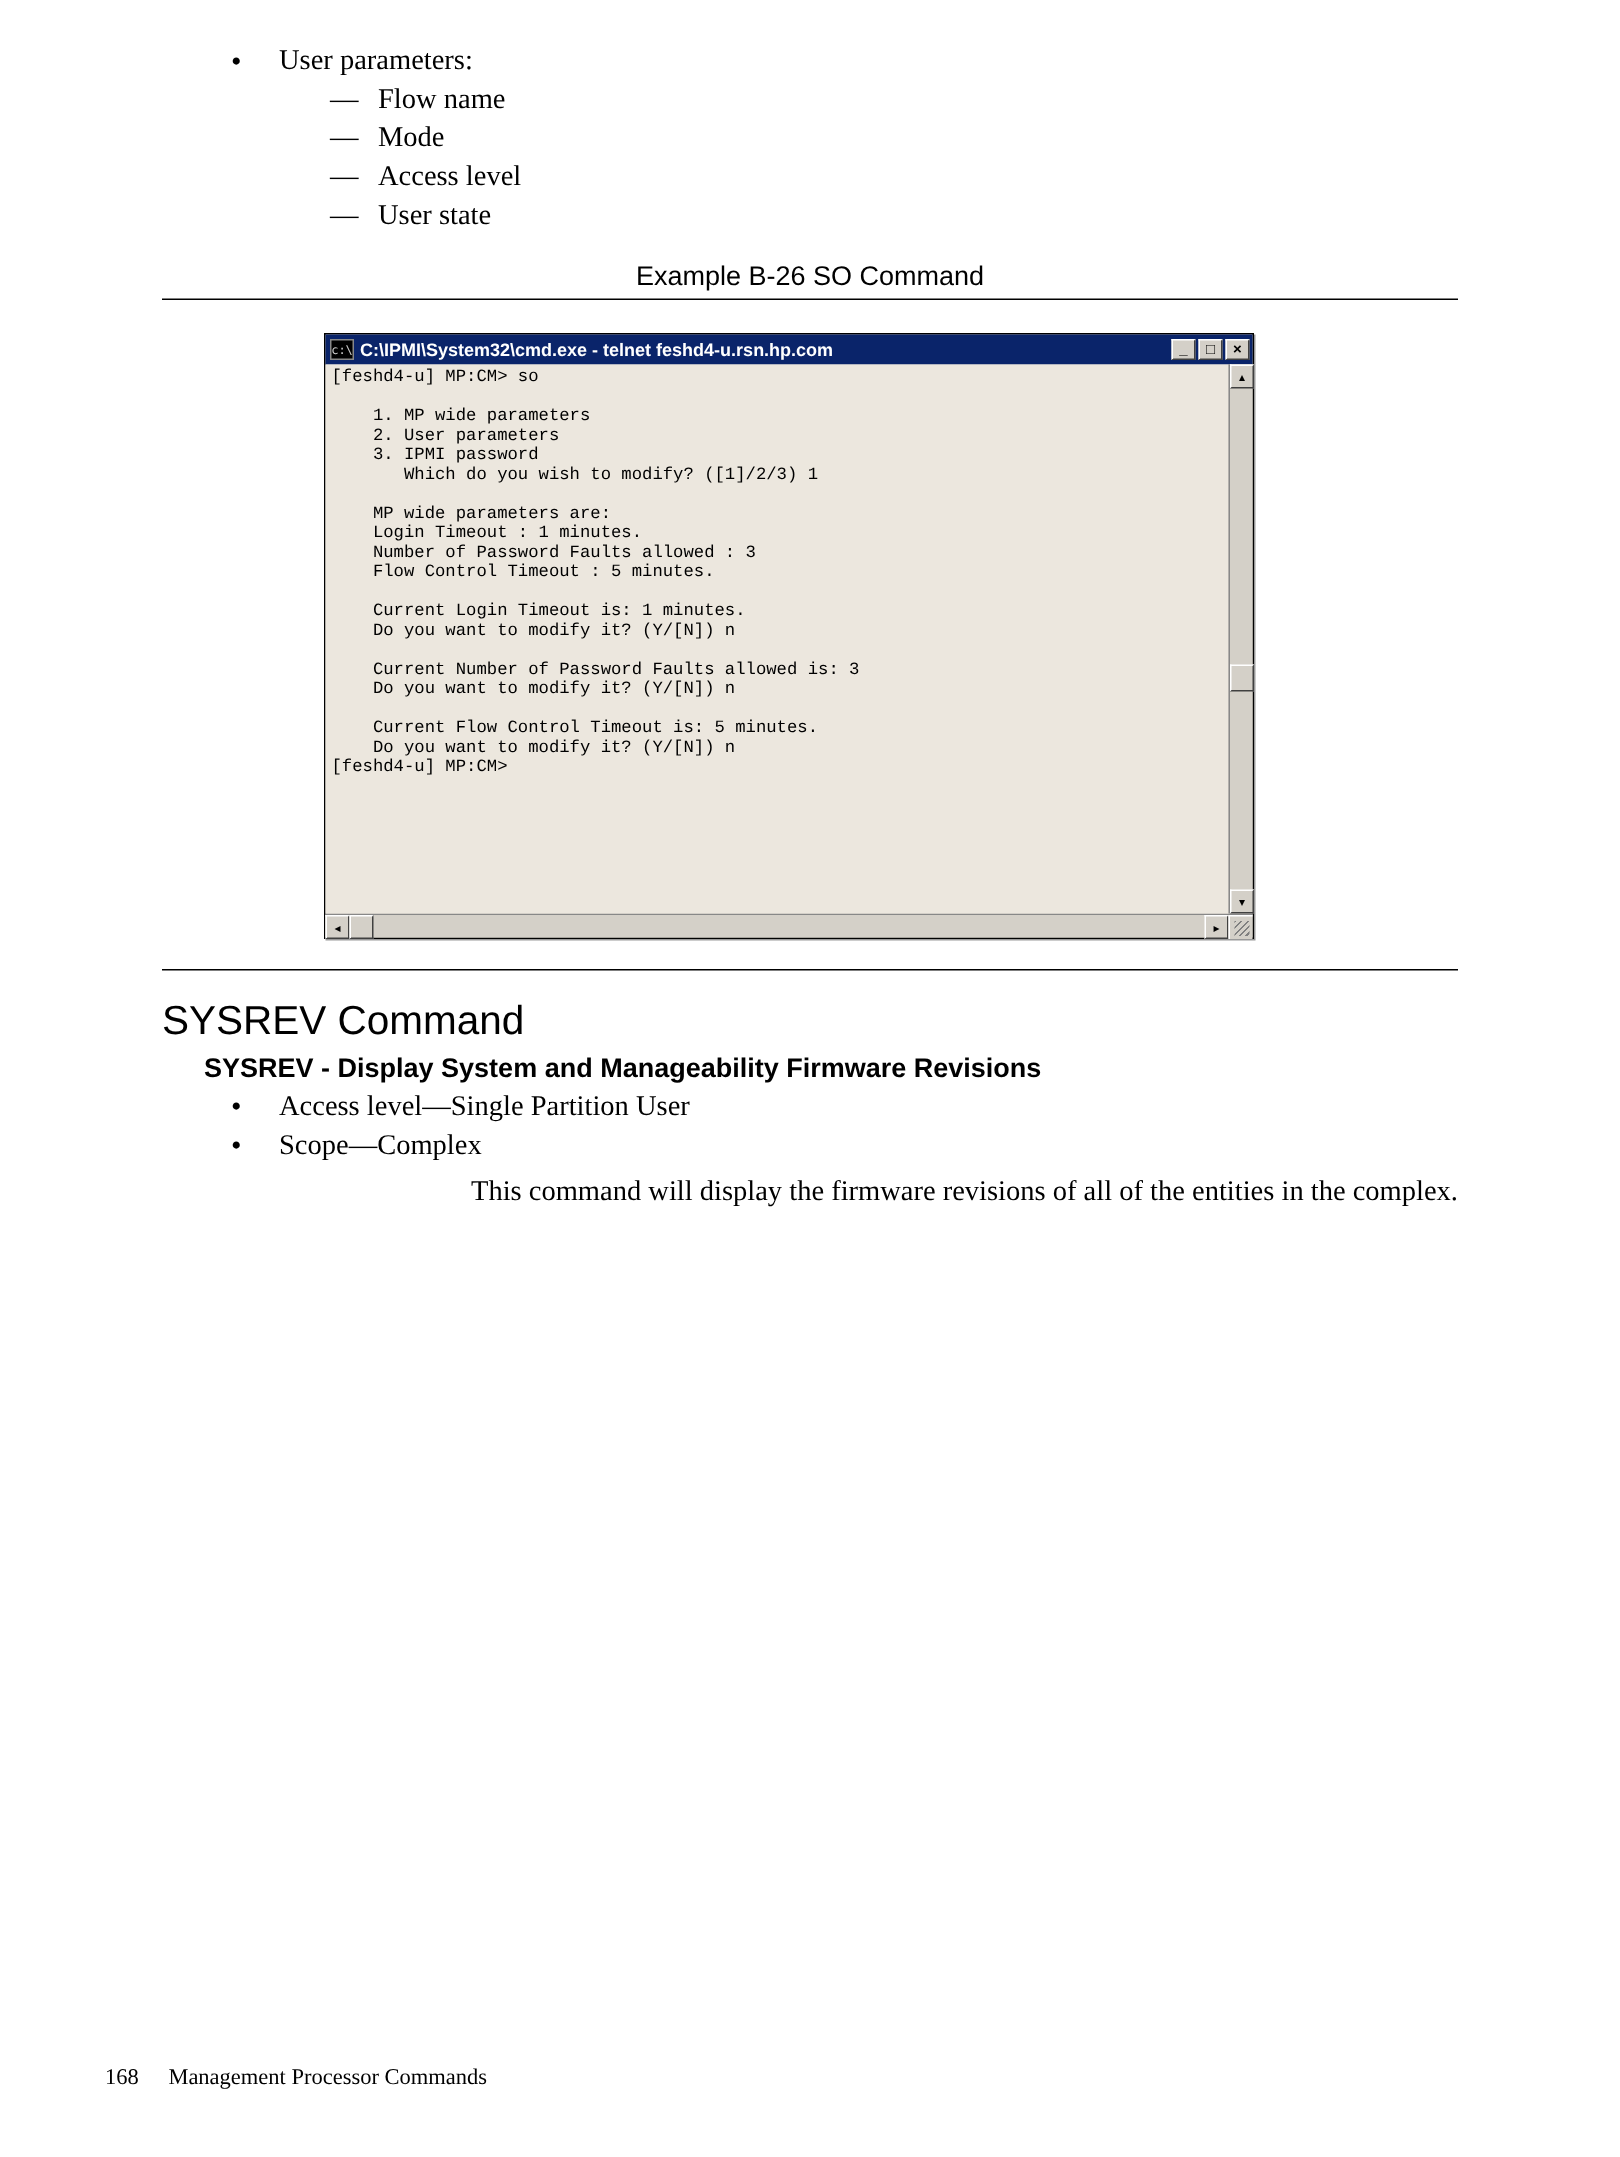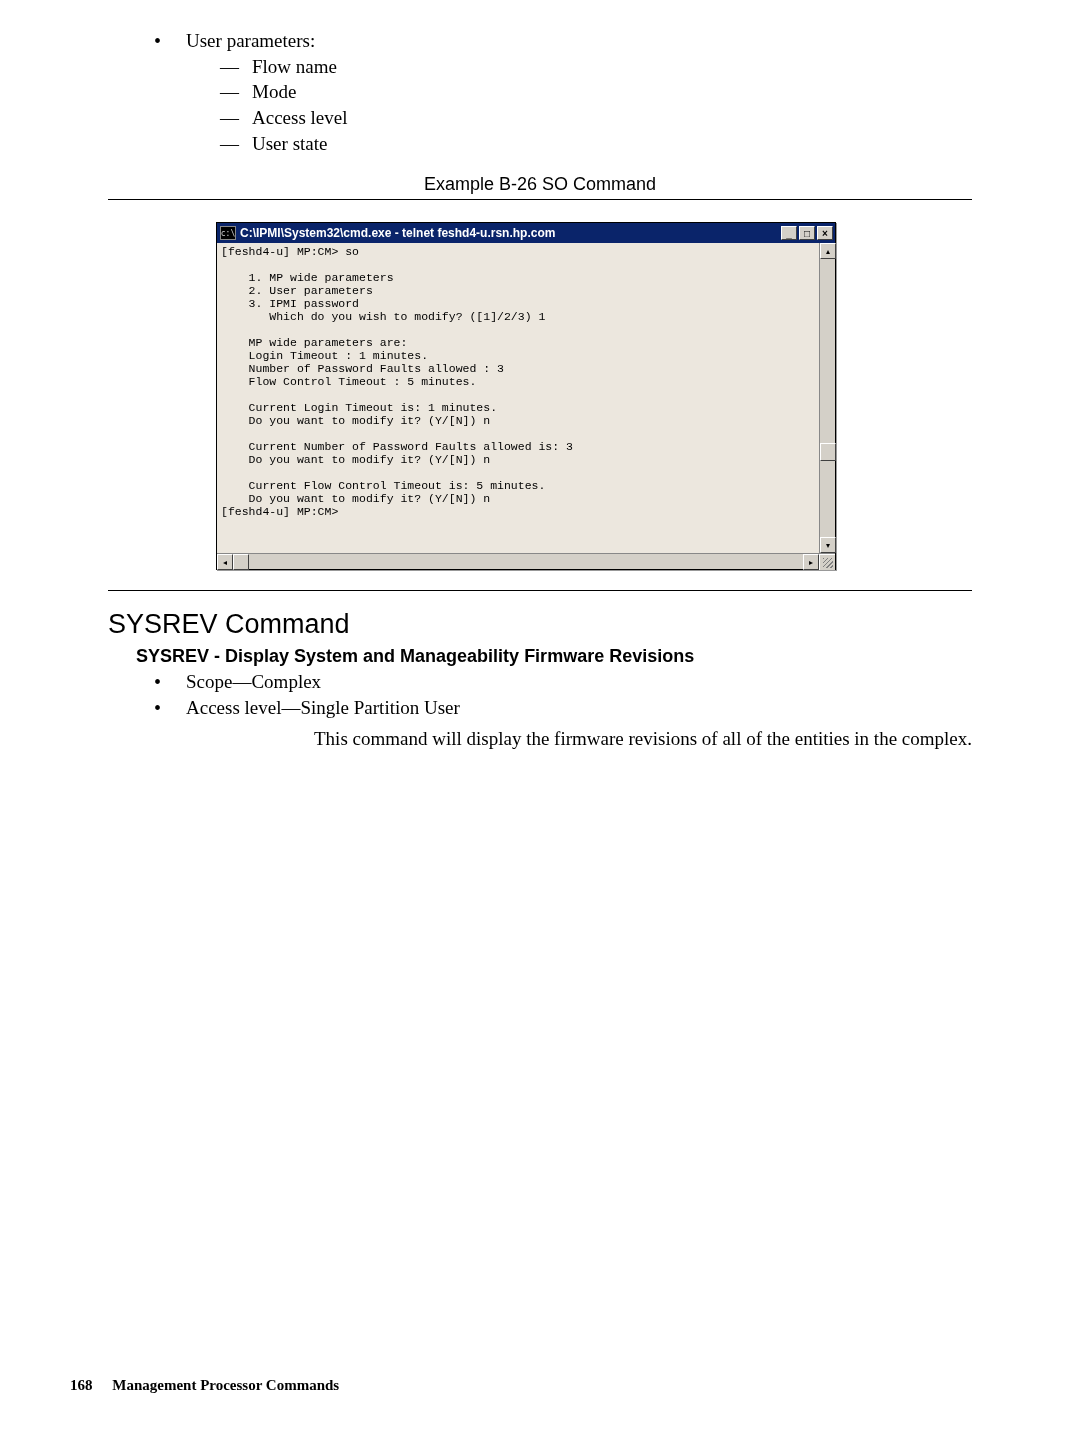--- a/index.html
+++ b/index.html
@@ -55,21 +55,21 @@
     .titlebar .spacer { flex: 1; }
     .win-btns { display: flex; gap: 2px; }
     .win-btn {
       width: 16px; height: 14px;
       background: #d4d0c8;
       border-top: 1px solid #fff; border-left: 1px solid #fff;
       border-right: 1px solid #404040; border-bottom: 1px solid #404040;
       display: inline-flex; align-items: center; justify-content: center;
       font-family: Arial; font-size: 10px; font-weight: bold; color: #000;
     }
-    .termbody { display: flex; height: 310px; }
+    .termbody { display: flex; height: 366px; }
     .termtext {
       flex: 1;
       background: #ece7de;
       font-family: "Lucida Console", "Courier New", monospace;
       font-size: 11.5px;
       color: #000;
       padding: 2px 4px;
       white-space: pre;
       overflow: hidden;
     }
@@ -133,21 +133,20 @@
     }
     .body-bullets { list-style: none; padding-left: 46px; }
     .body-bullets > li { position: relative; font-size: 19px; line-height: 1.35; padding-left: 32px; }
     .body-bullets > li::before { content: "•"; position: absolute; left: 0; font-size: 20px; }
     p.body { font-size: 19px; margin: 6px 0 0 28px; line-height: 1.35; text-align: right; }
     .footer {
       position: absolute;
       left: 70px;
       bottom: 44px;
       font-size: 15px;
-      font-weight: bold;
     }
     .footer .pnum { margin-right: 16px; }
   </style>
 </head>
 <body>
 
 <ul class="bullet-list">
   <li>
     <span>User parameters:</span>
     <ul class="dash-list">
@@ -215,21 +214,21 @@
       <div class="grip"></div>
     </div>
   </div>
 </div>
 
 <hr class="sep">
 
 <h2 class="section">SYSREV Command</h2>
 <div class="subhead">SYSREV - Display System and Manageability Firmware Revisions</div>
 <ul class="body-bullets">
+  <li>Access level—Single Partition User</li>
   <li>Scope—Complex</li>
-  <li>Access level—Single Partition User</li>
 </ul>
 <p class="body">This command will display the firmware revisions of all of the entities in the complex.</p>
 
 <div class="footer">
   <span class="pnum">168</span>
   <span>Management Processor Commands</span>
 </div>
 
 </body></html>

